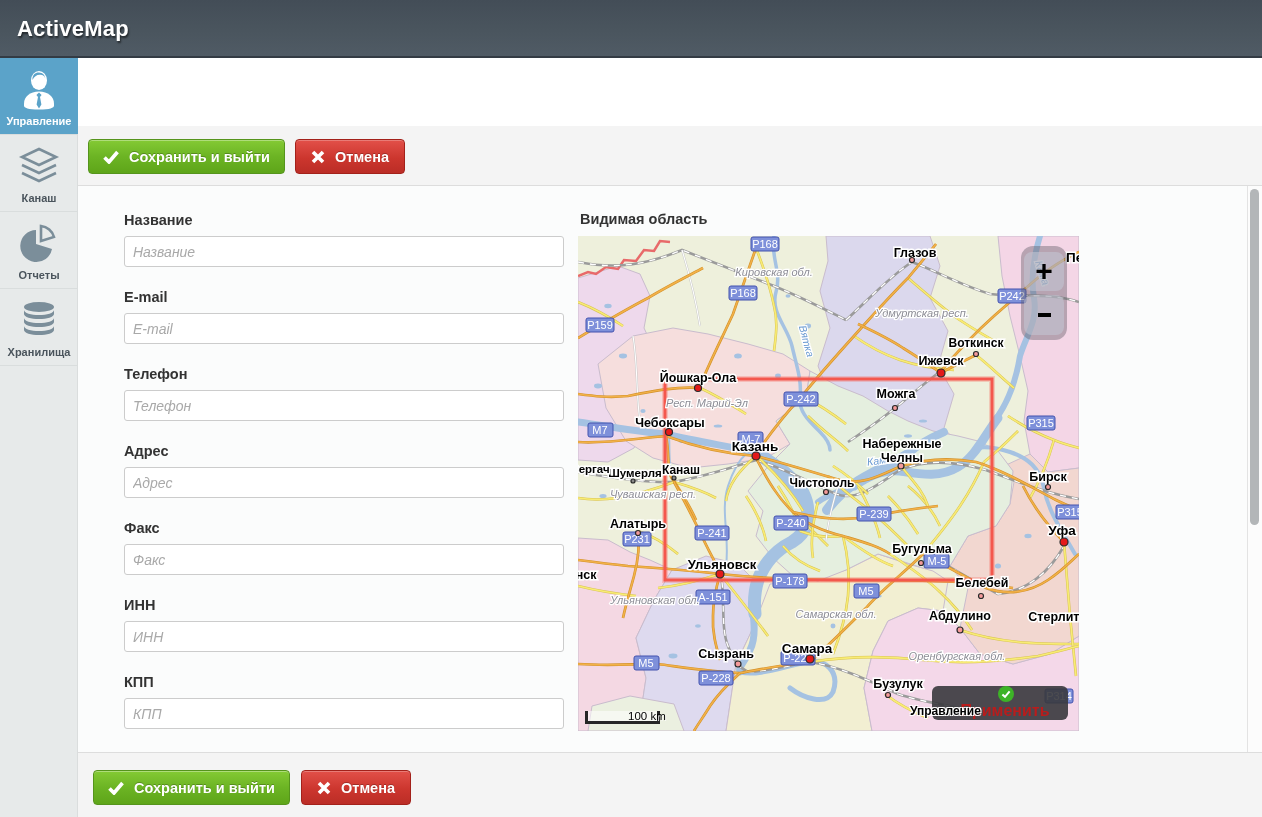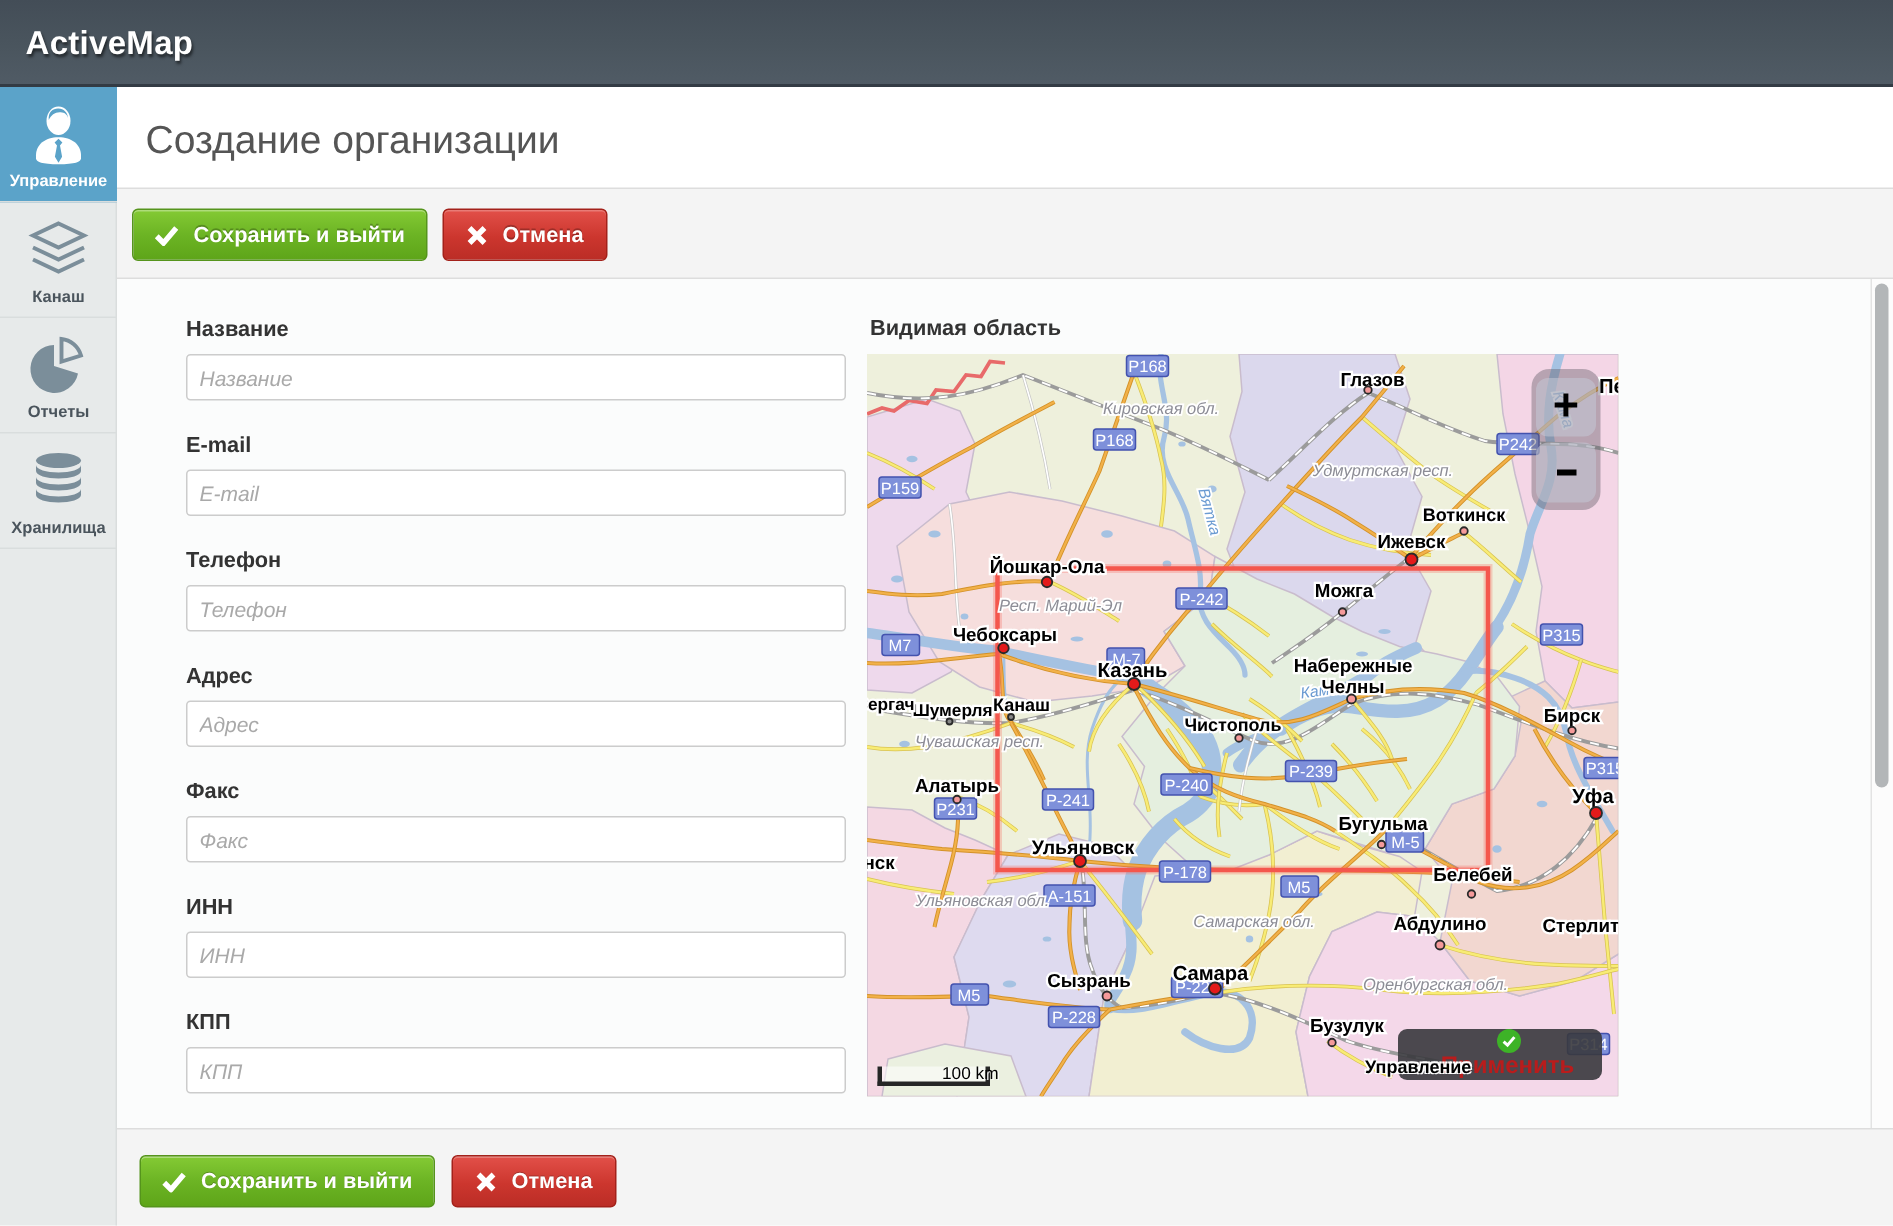--- a/index.html
+++ b/index.html
@@ -96,23 +96,20 @@
       <ellipse cx="20" cy="6" rx="15" ry="5"></ellipse>
       <path d="M5 9 C5 12 12 14 20 14 C28 14 35 12 35 9 L35 13 C35 16 28 18 20 18 C12 18 5 16 5 13 Z"></path>
       <path d="M5 17 C5 20 12 22 20 22 C28 22 35 20 35 17 L35 21 C35 24 28 26 20 26 C12 26 5 24 5 21 Z"></path>
       <path d="M5 25 C5 28 12 30 20 30 C28 30 35 28 35 25 L35 29 C35 32 28 34 20 34 C12 34 5 32 5 29 Z"></path>
     </svg>
     <div class="lbl">Хранилища</div>
   </div>
 </div>
 
 <div class="content">
-  <div class="titlebar">
-      <h1>Создание организации</h1>
-    </div>
   <div class="toolbar">
     <div class="btn btn-green" style="left:10px; top:13px; width:197px;">
       <svg width="16" height="14" viewBox="0 0 16 14">
           <path d="M1.5 7.5 L6 12 L14.5 2" stroke="#fff" stroke-width="3.6" fill="none"></path>
         </svg>
       Сохранить и выйти</div>
     <div class="btn btn-red" style="left:217px; top:13px; width:110px;">
       <svg width="14" height="14" viewBox="0 0 14 14">
           <path d="M2 2 L12 12 M12 2 L2 12" stroke="#fff" stroke-width="3.6"></path>
         </svg>

